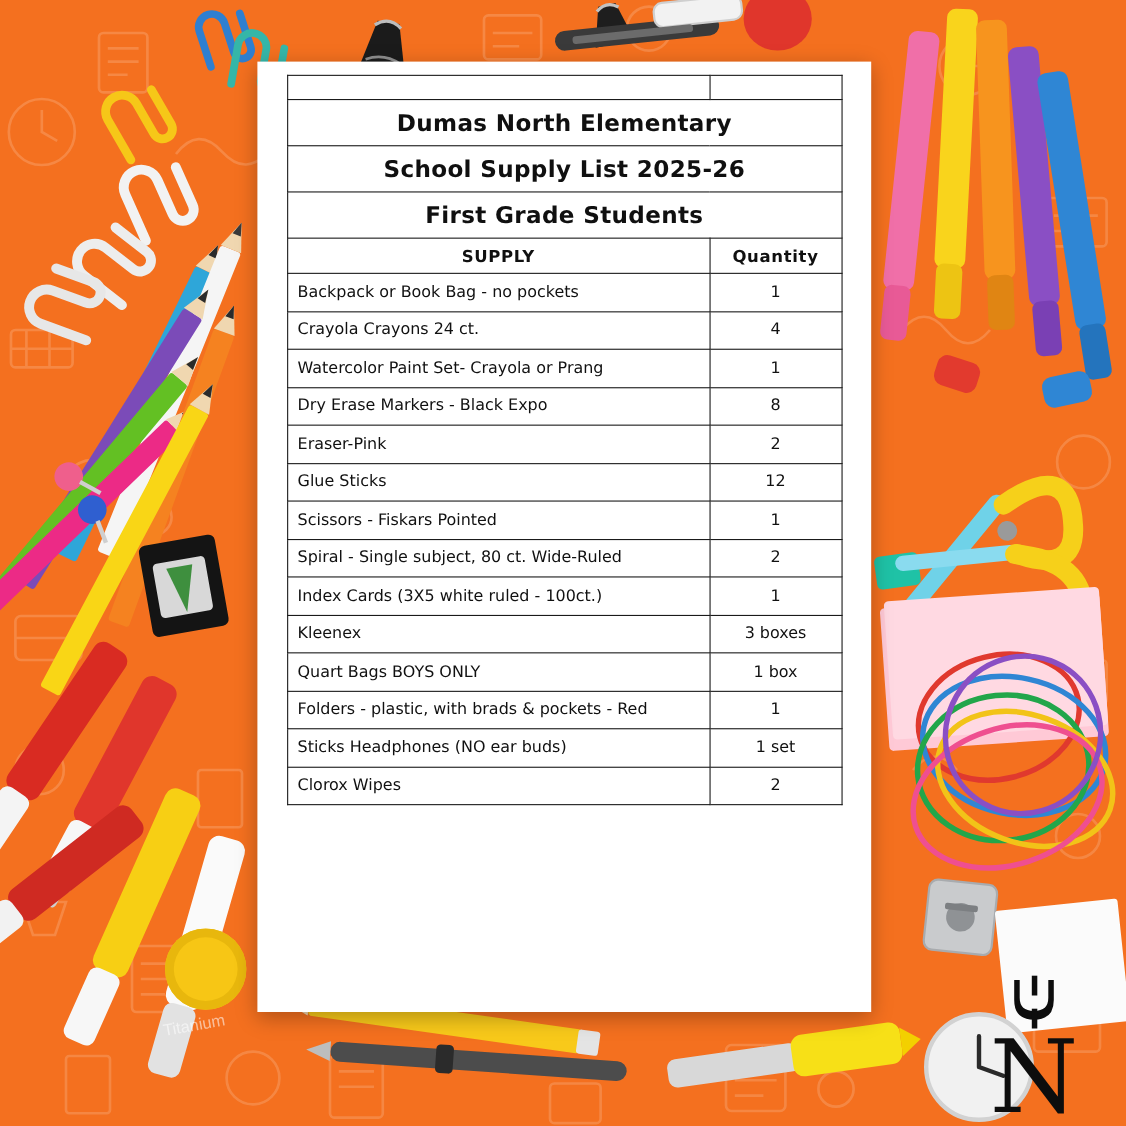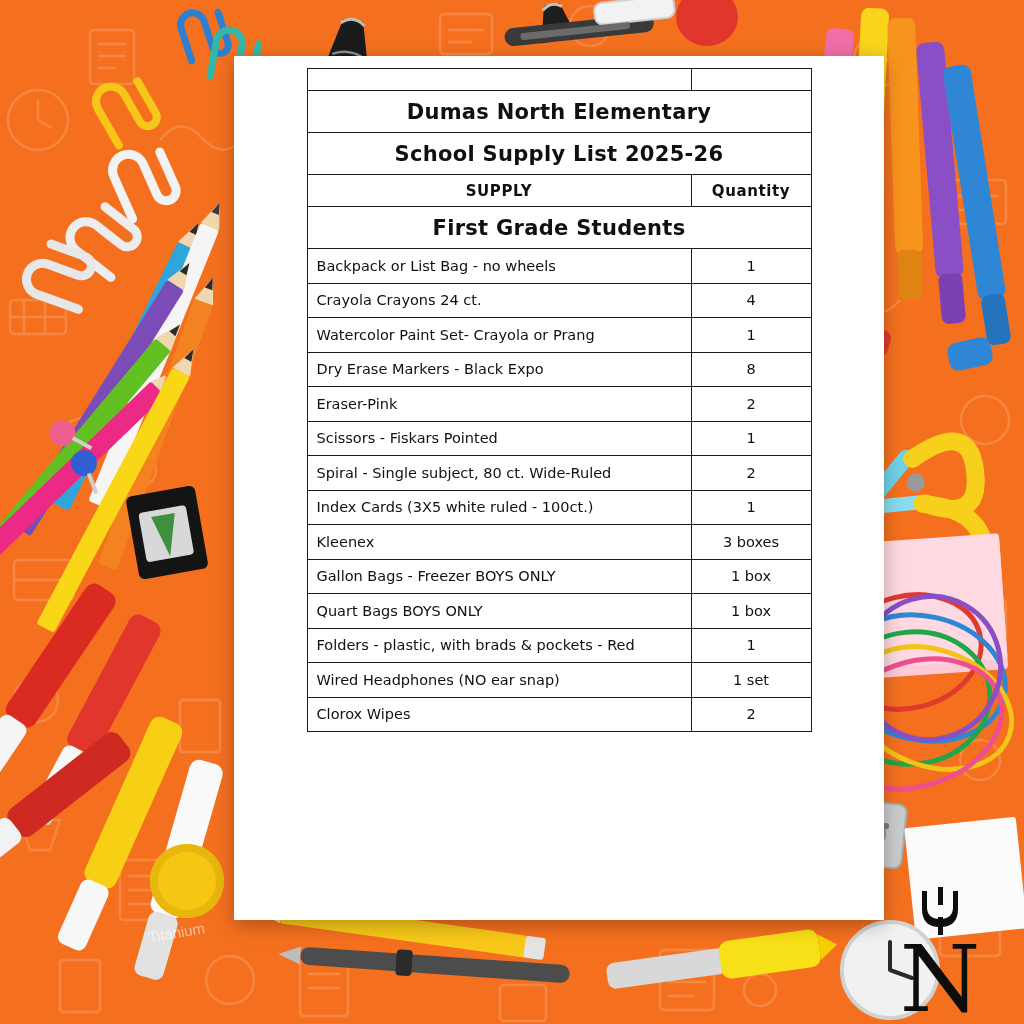--- a/index.html
+++ b/index.html
@@ -30,21 +30,21 @@
     position: absolute;
     transform-origin: 50% 50%;
   }
   .circ { position: absolute; border-radius: 50%; }
 
   
   #sheet {
     position: absolute;
     left: 234px;
     top: 56px;
-    width: 650px;
+    width: 558px;
     height: 864px;
     background: #ffffff;
     box-shadow: 0 5px 18px rgba(0,0,0,0.28);
     z-index: 5;
     padding: 0;
   }
 
   table.supply-table {
     width: 504px;
     margin: 12px auto 0 auto;
@@ -467,77 +467,77 @@
         <td></td>
         <td></td>
       </tr>
       <tr>
         <td class="title-cell" colspan="2">Dumas North Elementary</td>
       </tr>
       <tr>
         <td class="title-cell" colspan="2">School Supply List 2025-26</td>
       </tr>
       <tr>
+        <td class="title-cell" colspan="2">First Grade Students</td>
+      </tr>
+      <tr>
         <td class="hdr">SUPPLY</td>
         <td class="hdr">Quantity</td>
       </tr>
-      <tr>
-        <td class="title-cell" colspan="2">First Grade Students</td>
-      </tr>
-
-      <tr>
-        <td class="item">Backpack or List Bag - no wheels</td>
+
+      <tr>
+        <td class="item">Backpack or Book Bag - no pockets</td>
         <td class="qty">1</td>
       </tr>
       <tr>
         <td class="item">Crayola Crayons 24 ct.</td>
         <td class="qty">4</td>
       </tr>
       <tr>
         <td class="item">Watercolor Paint Set- Crayola or Prang</td>
         <td class="qty">1</td>
       </tr>
       <tr>
         <td class="item">Dry Erase Markers - Black Expo</td>
         <td class="qty">8</td>
       </tr>
       <tr>
         <td class="item">Eraser-Pink</td>
         <td class="qty">2</td>
       </tr>
       <tr>
+        <td class="item">Glue Sticks</td>
+        <td class="qty">12</td>
+      </tr>
+      <tr>
         <td class="item">Scissors - Fiskars Pointed</td>
         <td class="qty">1</td>
       </tr>
       <tr>
         <td class="item">Spiral - Single subject, 80 ct. Wide-Ruled</td>
         <td class="qty">2</td>
       </tr>
       <tr>
         <td class="item">Index Cards (3X5 white ruled - 100ct.)</td>
         <td class="qty">1</td>
       </tr>
       <tr>
         <td class="item">Kleenex</td>
         <td class="qty">3 boxes</td>
       </tr>
       <tr>
-        <td class="item">Gallon Bags - Freezer BOYS ONLY</td>
-        <td class="qty">1 box</td>
-      </tr>
-      <tr>
         <td class="item">Quart Bags BOYS ONLY</td>
         <td class="qty">1 box</td>
       </tr>
       <tr>
         <td class="item">Folders - plastic, with brads &amp; pockets - Red</td>
         <td class="qty">1</td>
       </tr>
       <tr>
-        <td class="item">Wired Headphones (NO ear snap)</td>
+        <td class="item">Sticks Headphones (NO ear buds)</td>
         <td class="qty">1 set</td>
       </tr>
       <tr>
         <td class="item">Clorox Wipes</td>
         <td class="qty">2</td>
       </tr>
     </tbody>
   </table>
 </div>
 

